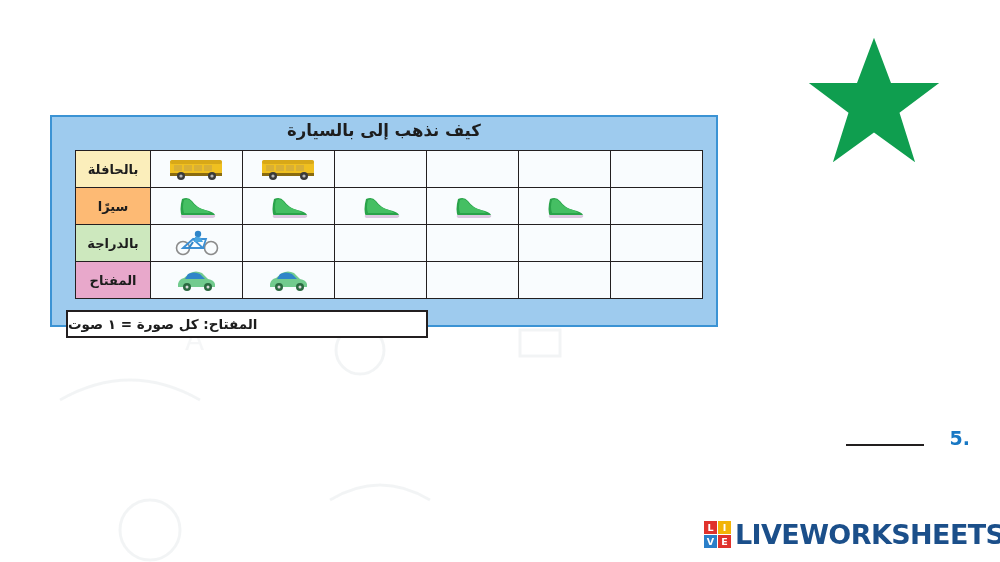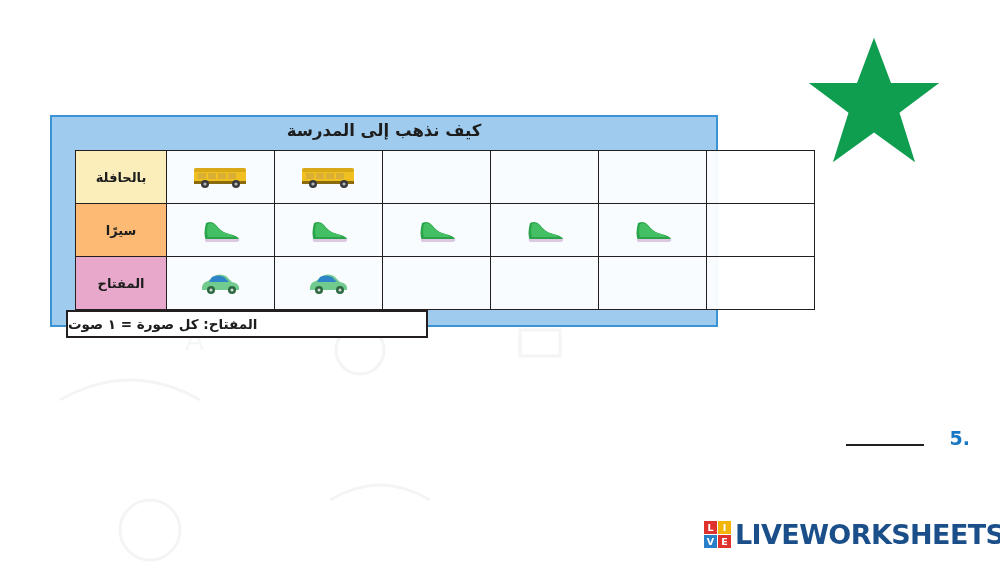--- a/index.html
+++ b/index.html
@@ -63,21 +63,21 @@
     left: 23px;
     top: 33px;
     width: 620px;
     border-collapse: collapse;
     table-layout: fixed;
     background: rgba(255,255,255,0.94);
   }
   #pictograph-table td {
     border: 1.6px solid #231f20;
     height: 36px;
-    padding: 8px;
+    padding: 0;
     text-align: center;
     vertical-align: middle;
   }
   td.row-label {
     width: 74px;
     font-size: 13px;
     font-weight: bold;
     color: #1d1d1d;
     direction: rtl;
     text-align: center;
@@ -214,21 +214,21 @@
     <text x="185" y="350" font-size="28" font-family="DejaVu Sans, sans-serif">A</text>
   </g>
 </svg>
 
 <svg id="star" viewBox="0 0 100 96" xmlns="http://www.w3.org/2000/svg">
   <polygon points="50,4 62,36 96,36 68,57 79,92 50,71 21,92 32,57 4,36 38,36" fill="#0f9e4f"></polygon>
 </svg>
 
 <div id="pictograph-panel">
 
-  <div id="pictograph-title">كيف نذهب إلى المدرسة</div>
+  <div id="pictograph-title">كيف نذهب إلى بالسيارة</div>
 
   <table id="pictograph-table">
     <tbody>
 
       <tr>
         <td class="row-label" style="background:#fbeebb">بالحافلة</td>
 
         <td class="cell">
           <div class="icon-wrap">
             <svg width="58" height="26" viewBox="0 0 58 26" xmlns="http://www.w3.org/2000/svg">
@@ -320,20 +320,43 @@
               <path d="M6 6 q6 -3 10 2 q5 7 13 9 q9 2 10 5 l0 2 l-33 0 q-3 -7 0 -18 z" fill="#2aa34a"></path>
               <path d="M8 7 q4 -2 7 1 q4 6 11 8 q7 2 8 4 l-26 0 q-2 -6 0 -13 z" fill="#45bf63"></path>
               <path d="M5 22 l34 0 q1 2 -2 3 l-31 0 q-2 -1 -1 -3 z" fill="#dcc8e0"></path>
             </svg>
           </div>
         </td>
 
         <td class="cell"></td>
       </tr>
 
+      <tr>
+        <td class="row-label" style="background:#cde8be">بالدراجة</td>
+
+        <td class="cell">
+          <div class="icon-wrap">
+            <svg width="48" height="26" viewBox="0 0 48 26" xmlns="http://www.w3.org/2000/svg">
+              <circle cx="10" cy="18" r="6.5" fill="none" stroke="#8b8b8b" stroke-width="1.6"></circle>
+              <circle cx="38" cy="18" r="6.5" fill="none" stroke="#8b8b8b" stroke-width="1.6"></circle>
+              <path d="M10 18 L20 9 L30 18 L20 18 Z" fill="none" stroke="#3b8fd4" stroke-width="1.8"></path>
+              <path d="M30 18 L33 9 L20 9" fill="none" stroke="#3b8fd4" stroke-width="1.8"></path>
+              <circle cx="25" cy="4" r="3.2" fill="#2f85c9"></circle>
+              <path d="M22 7 q3 -1 6 1 l2 4 l-9 0 z" fill="#49a5e0"></path>
+              <path d="M20 12 l-4 6" stroke="#2f85c9" stroke-width="2" fill="none"></path>
+            </svg>
+          </div>
+        </td>
+
+        <td class="cell"></td>
+        <td class="cell"></td>
+        <td class="cell"></td>
+        <td class="cell"></td>
+        <td class="cell"></td>
+      </tr>
 
       <tr>
         <td class="row-label" style="background:#e8a8cb">المفتاح</td>
 
         <td class="cell">
           <div class="icon-wrap">
             <svg width="46" height="26" viewBox="0 0 46 26" xmlns="http://www.w3.org/2000/svg">
               <path d="M4 17 q1 -5 6 -6 l6 -5 q6 -3 12 0 l6 6 q6 1 7 5 l0 3 l-37 0 z" fill="#72cb8e"></path>
               <path d="M14 7 q6 -3 12 0 l5 5 l-20 0 z" fill="#2f85c9"></path>
               <circle cx="13" cy="20" r="4" fill="#2b6a40"></circle>

